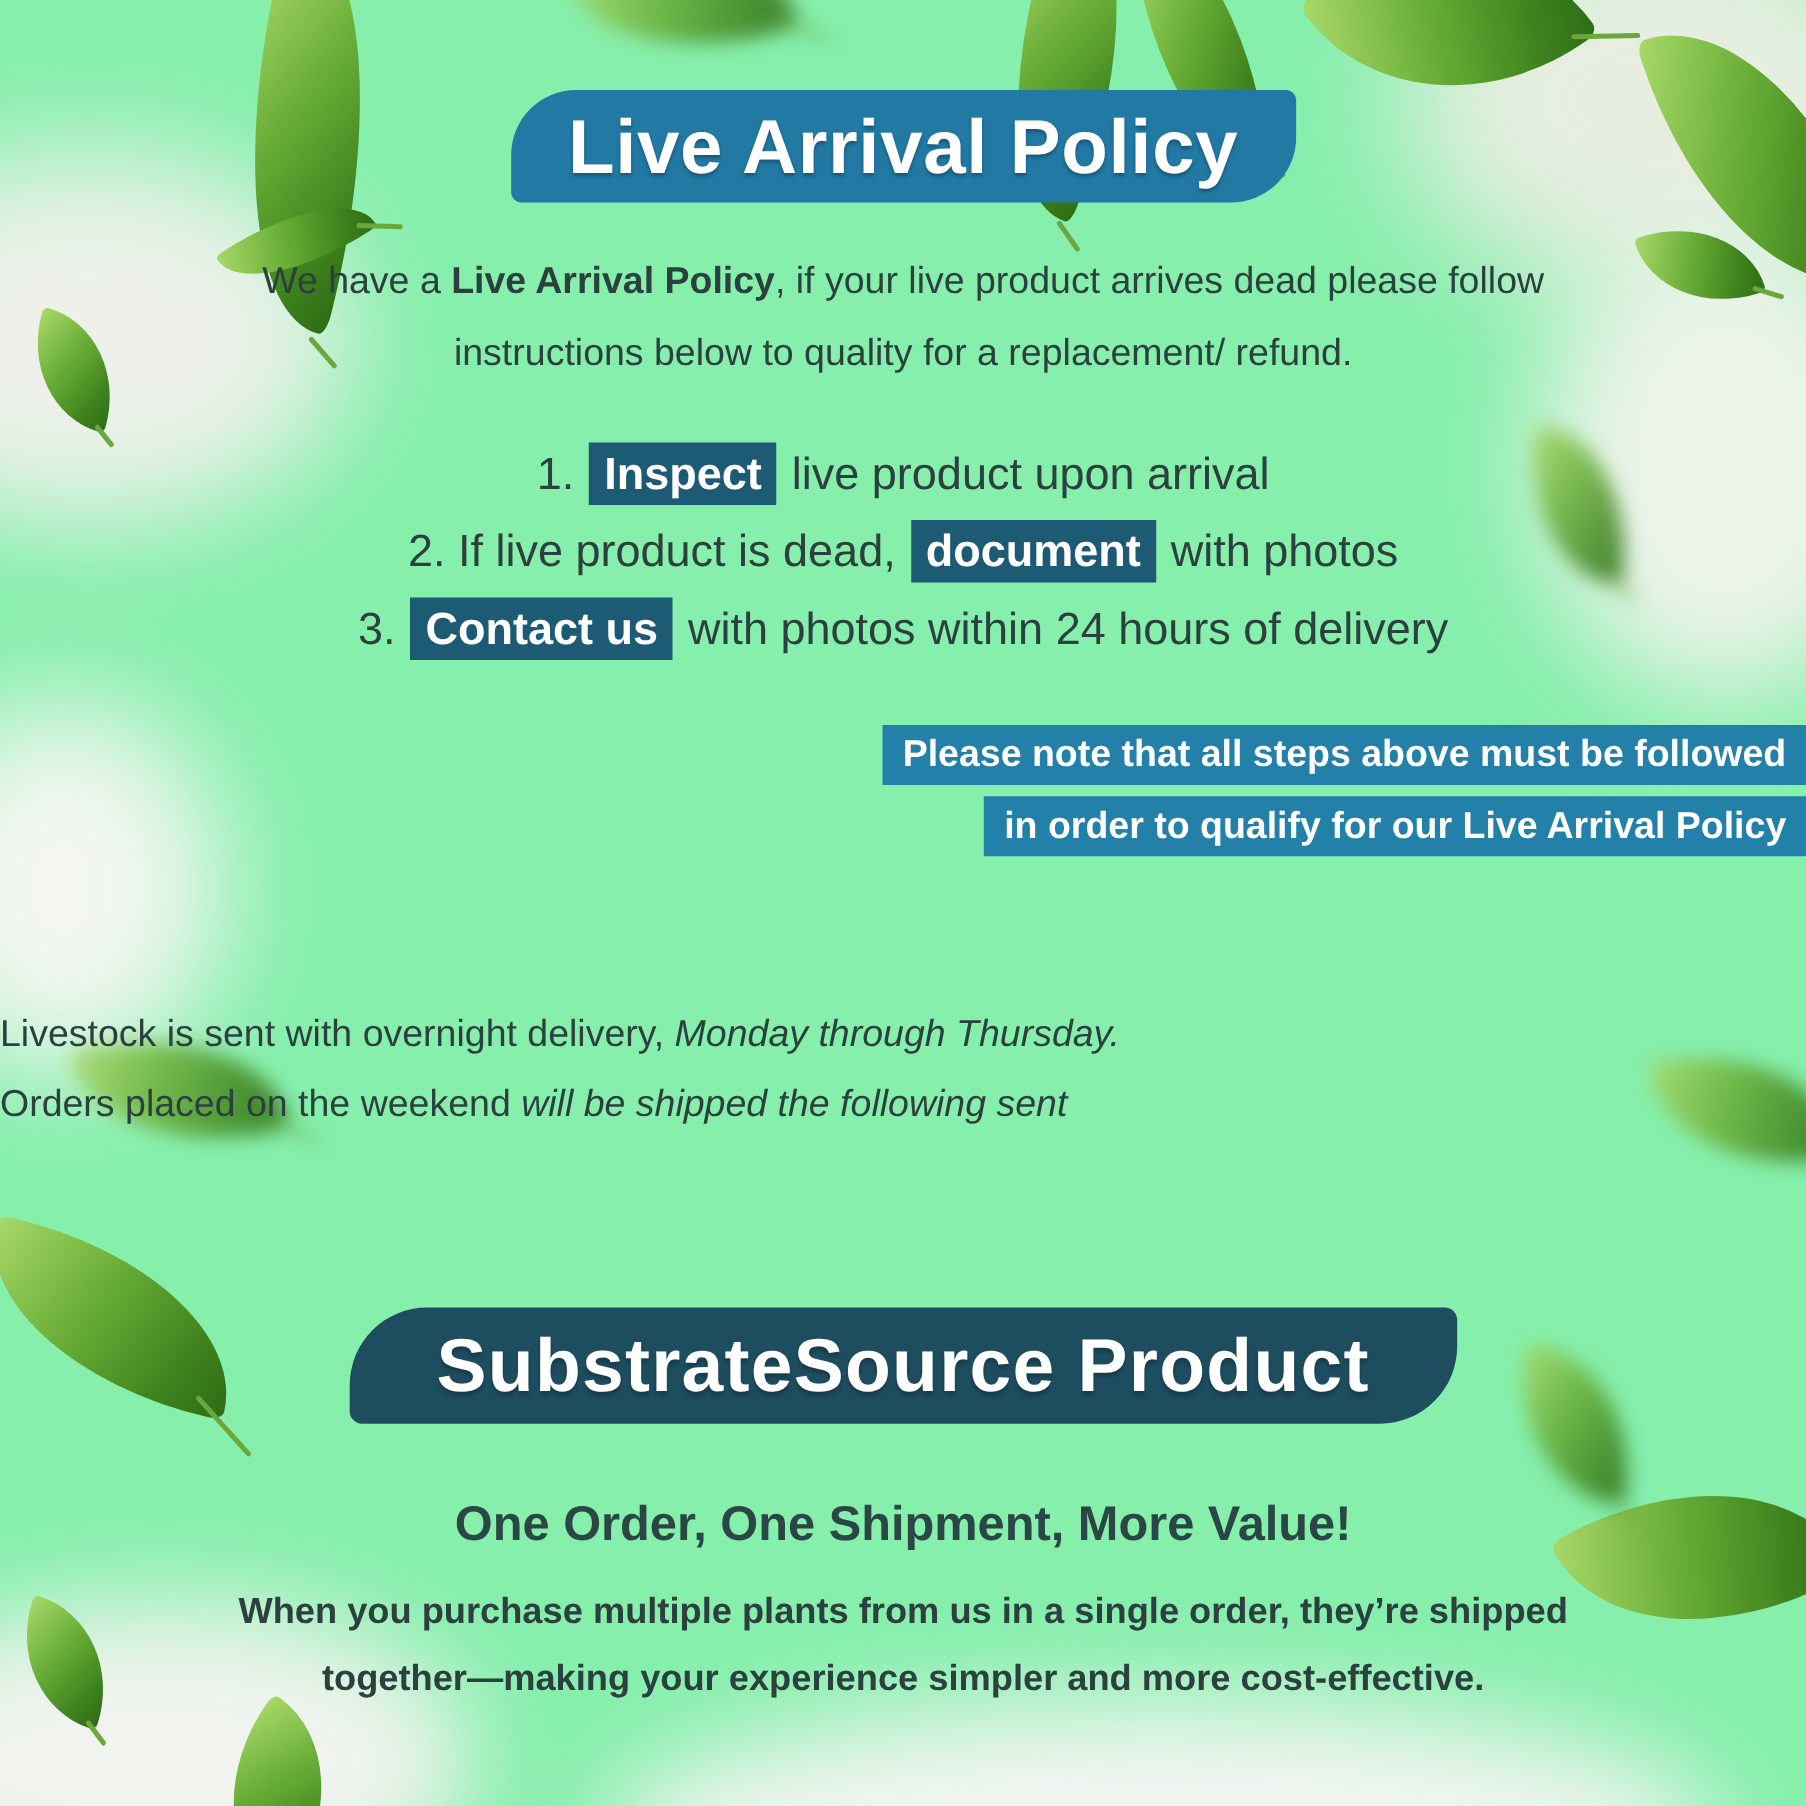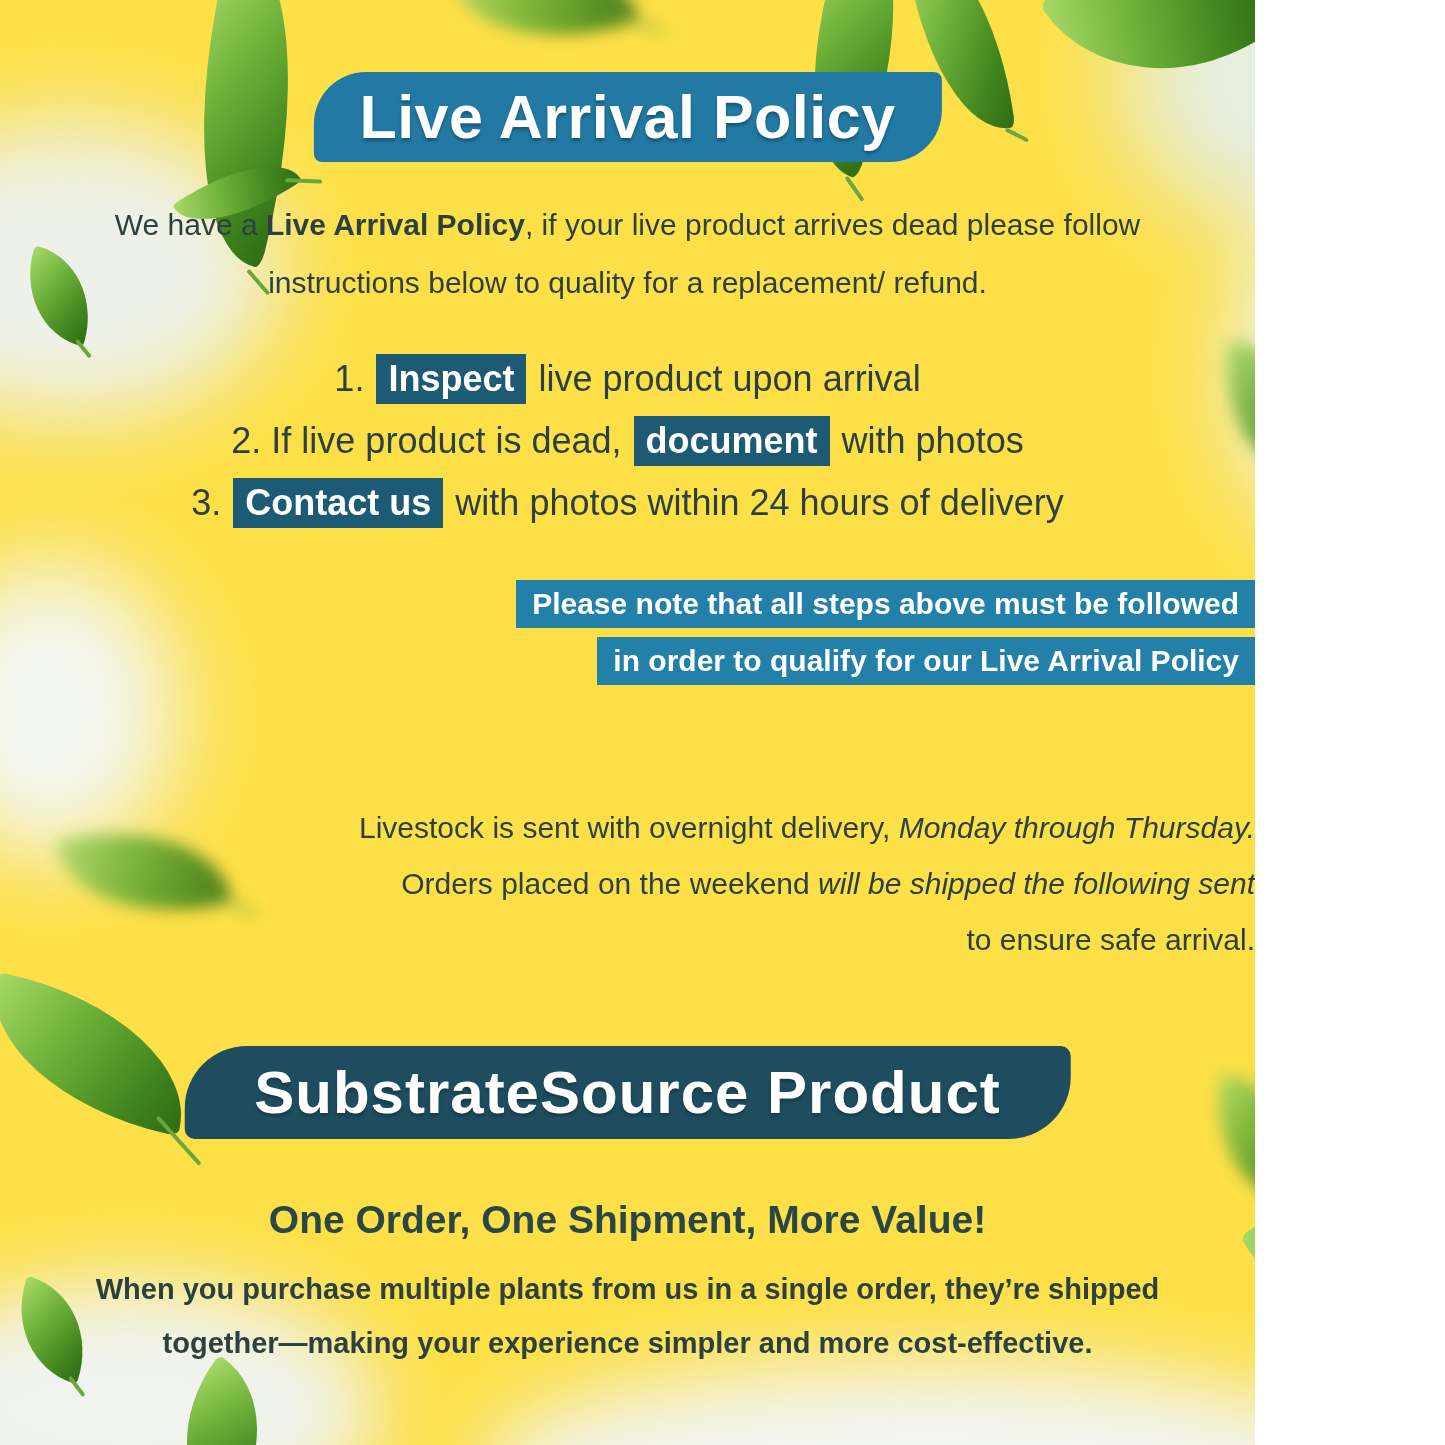--- a/index.html
+++ b/index.html
@@ -1,18 +1,18 @@
 <!DOCTYPE html>
 <html style="--header-banner-bg: #2179A4; --note-highlight-bg: #2380A8; --step-highlight-bg: #1C5B73; --product-banner-bg: #1D4D5F; --body-text: #2B403F; --heading-text: #2B4745; --leaf-green: #6CB039;"><head>
 <meta charset="utf-8">
 <style>
   html,body{margin:0;padding:0;background:#ffffff;}
   .canvas{
-    position:relative;width:1255px;height:1445px;overflow:hidden;
-    background:#fde047;
+    position:relative;width:1445px;height:1445px;overflow:hidden;
+    background:#86efac;
     font-family:"Liberation Sans",sans-serif;
     color:var(--body-text,#2B403F);
   }
   
   .bg-blob{position:absolute;border-radius:50%;pointer-events:none;}
   .bg1{left:-140px;top:120px;width:420px;height:300px;background:#edf1ea;filter:blur(45px);}
   .bg2{left:1120px;top:-80px;width:420px;height:320px;background:#e6eee0;filter:blur(50px);}
   .bg3{left:1230px;top:180px;width:300px;height:380px;background:#eef3ea;filter:blur(45px);}
   .bg4{left:-120px;top:1280px;width:500px;height:260px;background:#f0f3ee;filter:blur(40px);}
   .bg5{left:480px;top:1360px;width:900px;height:220px;background:#f2f4f1;filter:blur(40px);}
@@ -79,21 +79,21 @@
     font-weight:700;line-height:normal;padding:4px 12px;margin:0 2px;
   }
   .note{position:absolute;top:580px;left:0;width:100%;text-align:right;}
   .note-line{margin-bottom:9px;}
   .note-hl{
     display:inline-block;background:var(--note-highlight-bg,#2380A8);color:#ffffff;
     font-weight:700;font-size:30px;padding:7px 16px;
   }
   .shipping{
     position:absolute;top:800px;left:0;width:100%;
-    text-align:right;font-size:30px;line-height:56px;margin:0;
+    text-align:left;font-size:30px;line-height:56px;margin:0;
   }
   .shipping i{font-style:italic;}
   .value-heading{
     position:absolute;top:1198px;left:0;width:100%;
     text-align:center;font-size:39px;font-weight:700;margin:0;
     color:var(--heading-text,#2B4745);
   }
   .value-text{
     position:absolute;top:1262px;left:0;width:100%;
     text-align:center;font-size:29px;line-height:54px;margin:0;font-weight:700;
@@ -137,20 +137,20 @@
     <div class="step"><span>1. </span><span></span><span class="hl">Inspect</span><span> live product upon arrival</span></div>
     <div class="step"><span>2. </span><span>If live product is dead, </span><span class="hl">document</span><span> with photos</span></div>
     <div class="step"><span>3. </span><span></span><span class="hl">Contact us</span><span> with photos within 24 hours of delivery</span></div>
   </div>
 
   <div class="note">
     <div class="note-line"><span class="note-hl">Please note that all steps above must be followed</span></div>
     <div class="note-line"><span class="note-hl">in order to qualify for our Live Arrival Policy</span></div>
   </div>
 
-  <p class="shipping"><span>Livestock is sent with overnight delivery, </span><i>Monday through Thursday.</i><br><span>Orders placed on the weekend </span><i>will be shipped the following sent</i><br><span>to ensure safe arrival.</span></p>
+  <p class="shipping"><span>Livestock is sent with overnight delivery, </span><i>Monday through Thursday.</i><br><span>Orders placed on the weekend </span><i>will be shipped the following sent</i><br></p>
 
   <div class="banner2"><span>SubstrateSource Product</span></div>
 
   <h2 class="value-heading">One Order, One Shipment, More Value!</h2>
   <p class="value-text"><span>When you purchase multiple plants from us in a single order, they’re shipped</span><br><span>together—making your experience simpler and more cost-effective.</span></p>
 
 </div>
 
 </body></html>

